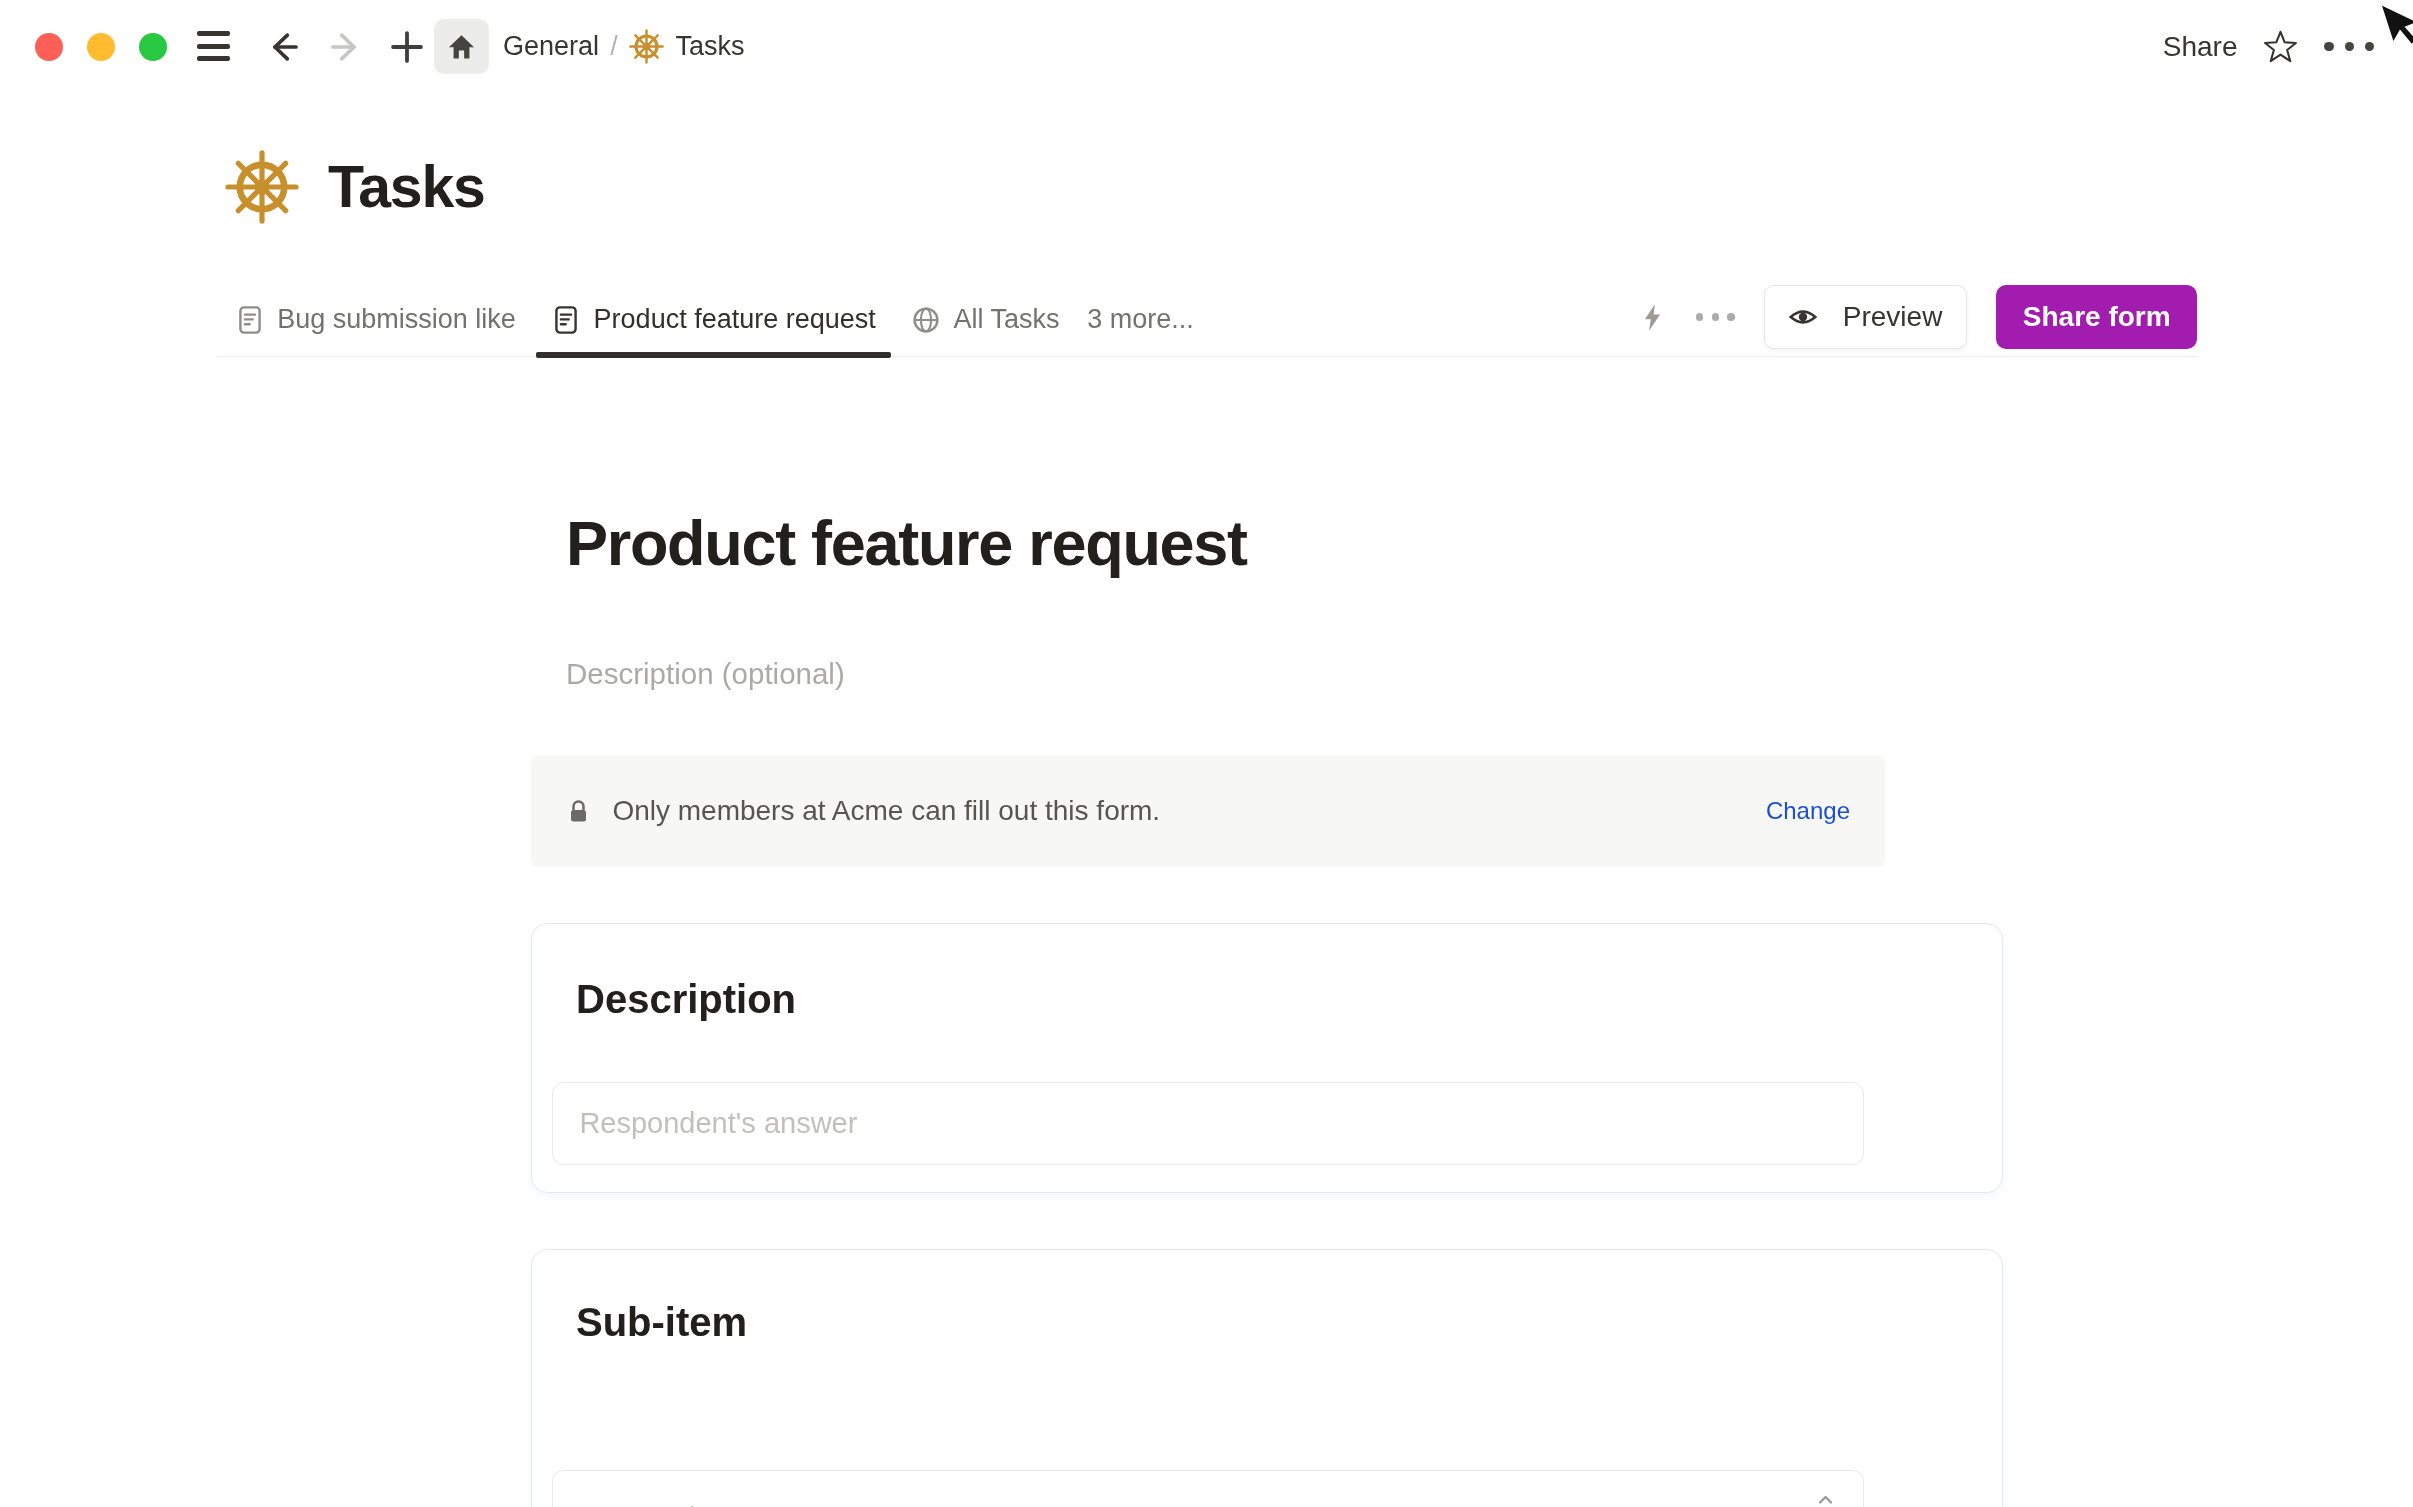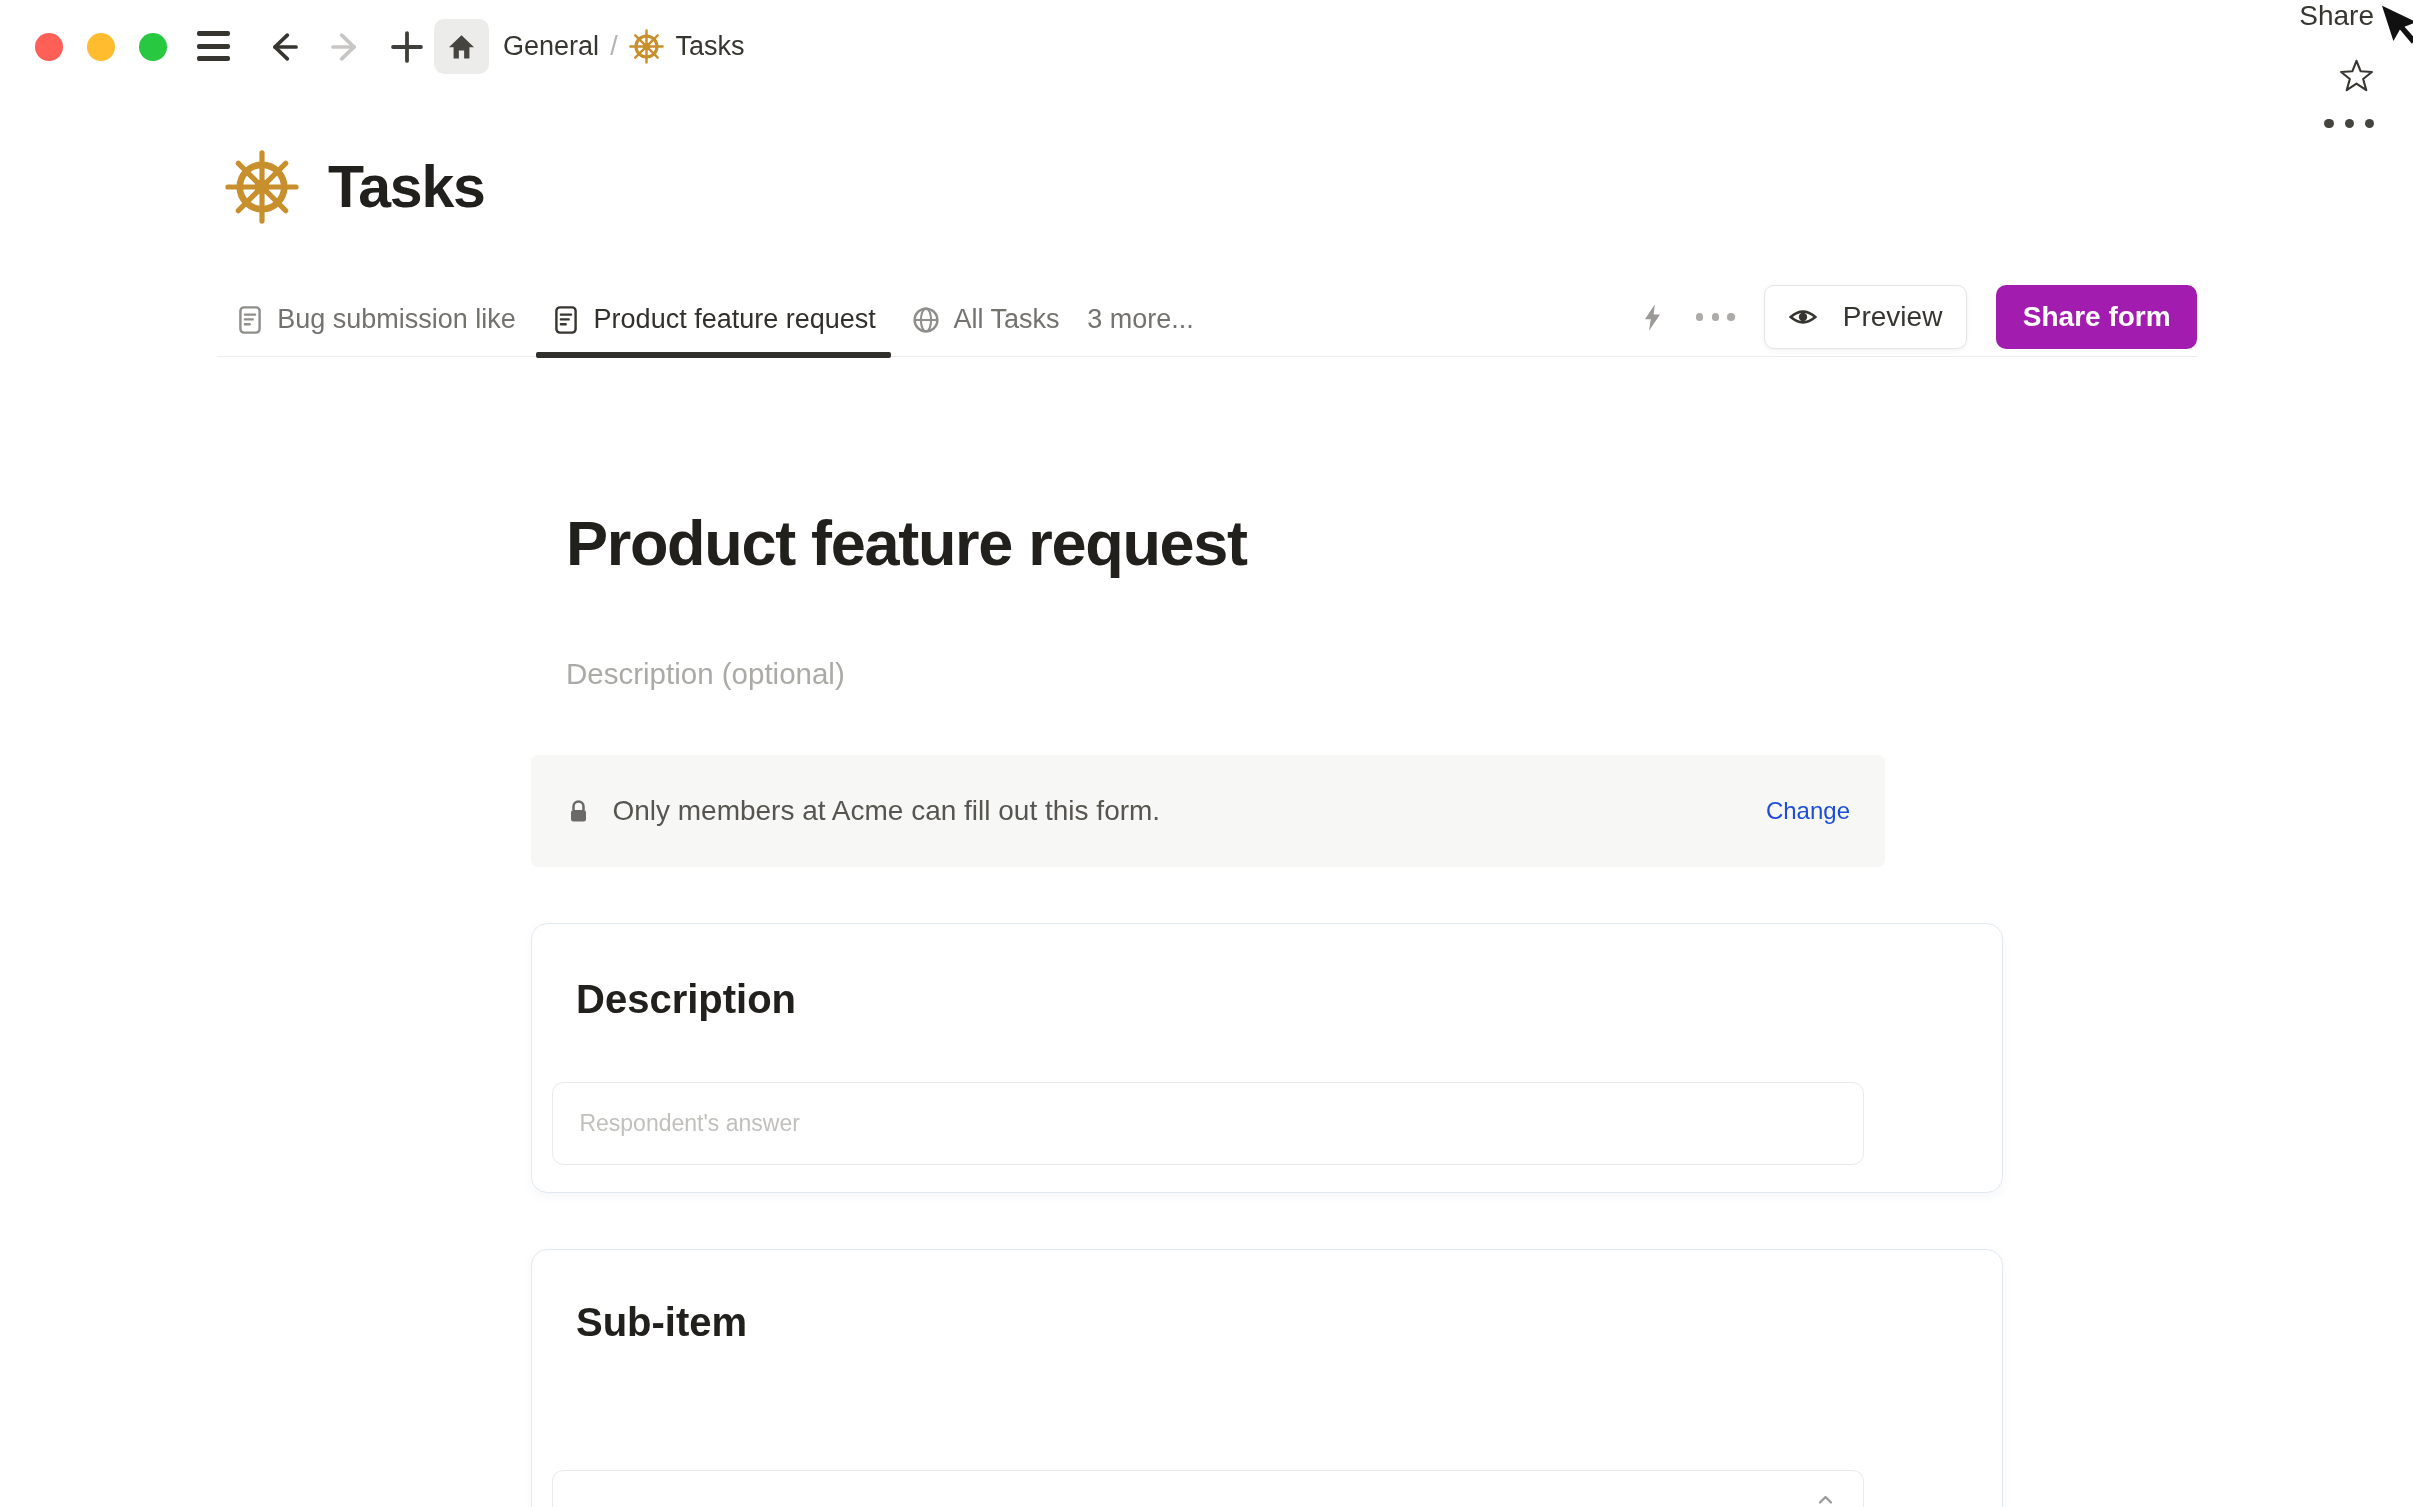--- a/index.html
+++ b/index.html
@@ -19,21 +19,21 @@
   .hamburger span { display:block; height:5px; background:#37352F; border-radius:1.9px; }
 
   .nav-ico { top:22.6px; width:48px; height:48px; display:flex; align-items:center; justify-content:center; }
   .home-btn { left:434px; top:19px; width:55px; height:55px; background:#ECECEA;
     border-radius:10px; display:flex; align-items:center; justify-content:center; }
 
   .breadcrumb { left:503px; top:0; height:93px; display:flex; align-items:center; gap:11.3px;
     font-size:27px; color:#37352F; }
   .breadcrumb .sep { color:#B3B2AF; }
 
-  .topbar-right { right:39px; top:0; height:93px; display:flex; align-items:flex-end; gap:26px;flex-direction:column; }
+  .topbar-right { right:39px; top:0; height:93px; display:flex; align-items:center; gap:26px; }
   .share-link { font-size:28px; color:#37352F; cursor:pointer; }
   .dots { display:flex; gap:10.7px; }
   .dots i { width:9.4px; height:9.4px; border-radius:50%; background:#45443F; }
 
   .cursor { right:-19px; top:-6.3px; width:54px; height:58px; transform:rotate(-18deg); }
 
   
   .page-head { left:225px; top:150px; display:flex; align-items:center; gap:29px; }
   .page-title { font-size:59px; font-weight:700; color:#21201C; letter-spacing:-1.3px; }
 
@@ -78,21 +78,21 @@
   .q-card.card2 { top:1249px; height:377px; }
   .q-title { position:absolute; left:44px; font-size:40px; font-weight:700; color:#21201C; }
   .card1 .q-title { top:53px; }
   .card2 .q-title { top:50px; }
   .q-hint { position:absolute; left:44px; top:142px; font-size:29px; color:#A7A6A3; }
 
   .answer-wrap { position:absolute; left:20px; width:1312px; }
   .card1 .answer-wrap { top:158px; height:83px; }
   .card2 .answer-wrap { top:220px; height:96px; }
   .answer-input { width:100%; height:100%; border:1.3px solid #E9E9E7; border-radius:11.3px;
-    padding:0 26.4px; font-size:23px; color:#37352F; background:#fff; outline:none;
+    padding:0 26.4px; font-size:29px; color:#37352F; background:#fff; outline:none;
     font-family:"Liberation Sans","DejaVu Sans",sans-serif; }
   .answer-input::placeholder { color:#C1C0BD; opacity:1; }
   .chevrons { position:absolute; right:26.4px; top:22.6px; color:#9A9997; display:flex; }
 </style>
 </head>
 <body>
 
 <div class="abs traffic">
   <span class="light red"></span>
   <span class="light yellow"></span>

